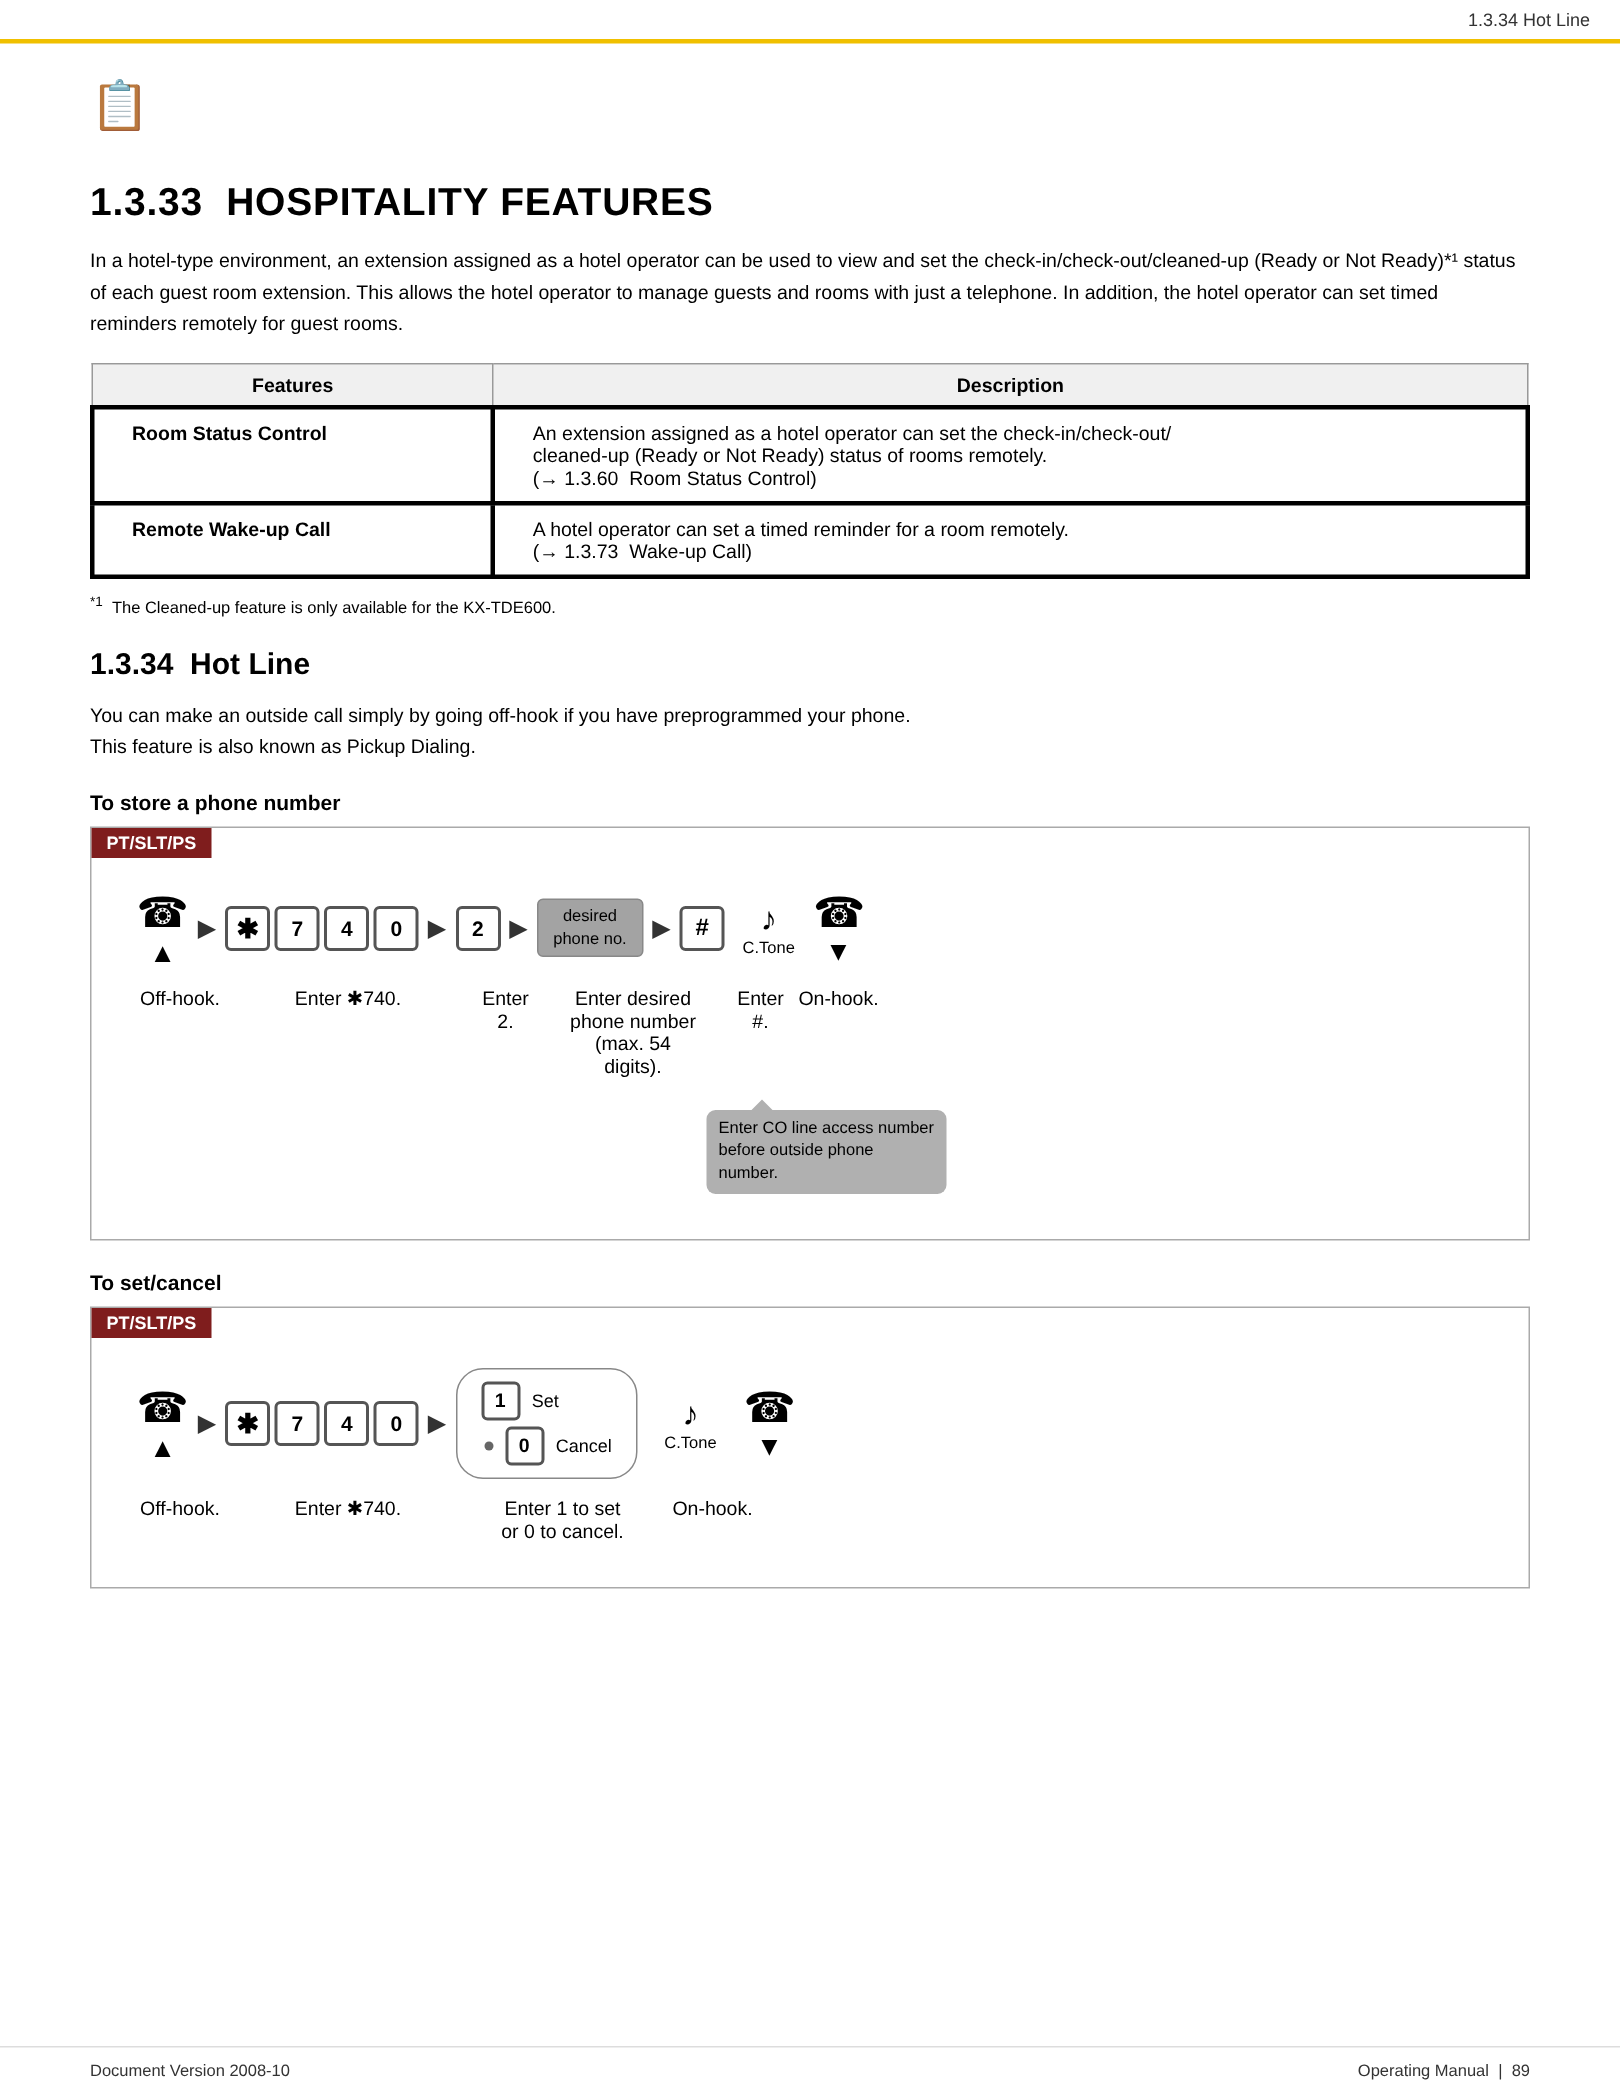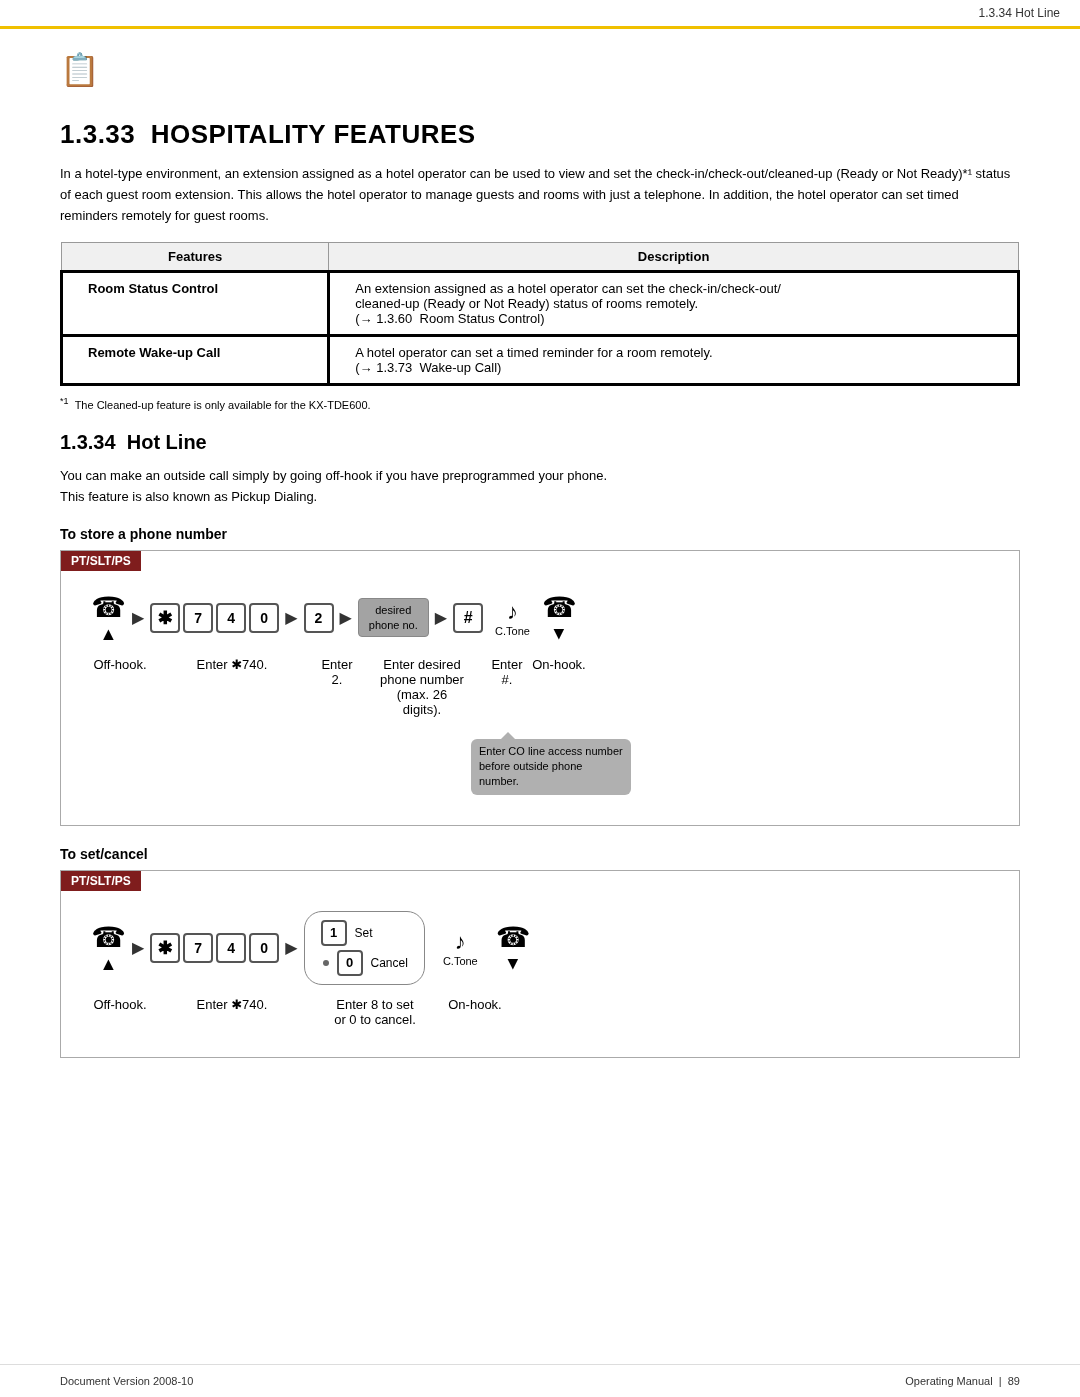--- a/index.html
+++ b/index.html
@@ -363,21 +363,21 @@
           <span>Enter ✱740.</span>
         </div>
         <div style="width:18px;"></div>
         <div style="width:44px; text-align:center;">
           <span>Enter 2.</span>
         </div>
         <div style="width:18px;"></div>
         <div style="width:90px; text-align:center;">
           <span style="white-space: pre-line;">Enter desired
 phone number
-(max. 26 digits).</span>
+(max. 54 digits).</span>
         </div>
         <div style="width:18px;"></div>
         <div style="width:44px; text-align:center;">
           <span>Enter #.</span>
         </div>
         <div style="width:60px; text-align:center;">
           <span>On-hook.</span>
         </div>
       </div>
 
@@ -438,21 +438,21 @@
       <div style="display:flex; align-items:flex-start; margin-top:12px; gap:0;">
         <div style="width:58px; text-align:center;">
           <span>Off-hook.</span>
         </div>
         <div style="width:18px;"></div>
         <div style="width:130px; text-align:center;">
           <span>Enter ✱740.</span>
         </div>
         <div style="width:18px;"></div>
         <div style="width:120px; text-align:center;">
-          <span style="white-space:pre-line;">Enter 8 to set
+          <span style="white-space:pre-line;">Enter 1 to set
 or 0 to cancel.</span>
         </div>
         <div style="width:80px; text-align:center;">
           <span>On-hook.</span>
         </div>
       </div>
 
     </div>
   </div>
 

